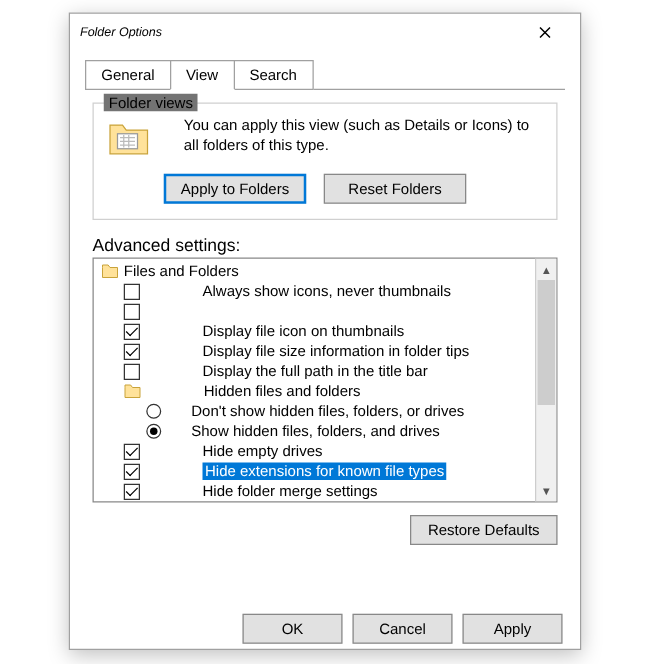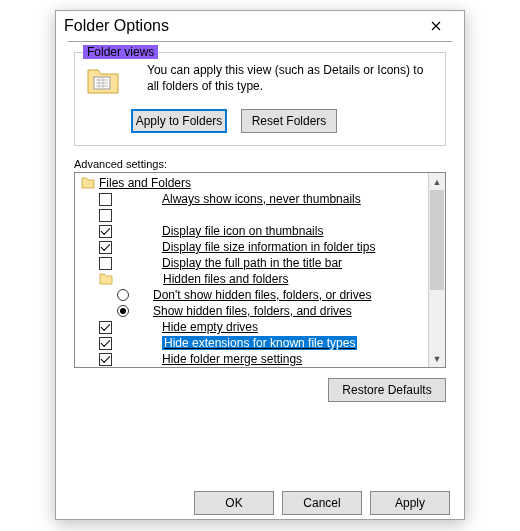--- a/index.html
+++ b/index.html
@@ -25,21 +25,22 @@
     box-shadow: 0 4px 16px rgba(0,0,0,0.25);
   }
   .titlebar {
     display: flex;
     align-items: center;
     height: 30px;
     padding: 0 8px;
   }
   .titlebar-title {
     flex: 1;
-    font-size: 16px;
+    font-size: 10px;
+    font-style: italic;
   }
   .close-btn {
     width: 40px;
     height: 28px;
     display: flex;
     align-items: center;
     justify-content: center;
     font-size: 14px;
   }
   .close-btn svg { width: 10px; height: 10px; }
@@ -79,21 +80,21 @@
   .groupbox {
     border: 1px solid #d0d0d0;
     margin: 0 6px 12px 6px;
     padding: 10px 10px 12px 10px;
     position: relative;
   }
   .groupbox-label {
     position: absolute;
     top: -8px;
     left: 8px;
-    background: #8b5cf6;
+    background: #737373;
     padding: 0 4px;
     font-size: 12px;
   }
   .folder-views-row {
     display: flex;
     align-items: flex-start;
     gap: 26px;
   }
   .folder-icon {
     width: 36px; height: 36px;
@@ -109,42 +110,41 @@
     gap: 14px;
     margin-top: 10px;
     margin-left: 46px;
   }
   .btn {
     border: 1px solid #888;
     background: #e1e1e1;
     padding: 4px 0;
     font-size: 12px;
     text-align: center;
-    width: 96px;
+    width: 114px;
   }
   .btn.accent {
     border: 2px solid #0078d7;
     padding: 3px 0;
   }
   .adv-label {
     margin: 6px 6px 2px 6px;
-    font-size: 11px;
+    font-size: 14px;
   }
   .treebox {
     border: 1px solid #888;
     margin: 0 6px;
     height: 196px;
     display: flex;
     background: #fff;
   }
   .treecontent {
     flex: 1;
     padding: 2px 0 2px 4px;
     overflow: hidden;
-    text-decoration: underline;
   }
   .tree-scroll {
     width: 17px;
     border-left: 1px solid #cdcdcd;
     background: #f0f0f0;
     position: relative;
   }
   .scroll-arrow {
     height: 17px;
     display: flex;
@@ -240,20 +240,25 @@
 <div class="window">
   <div class="titlebar">
     <div class="titlebar-title">Folder Options</div>
     <div class="close-btn">
       <svg viewBox="0 0 10 10">
           <path d="M1 1 L9 9 M9 1 L1 9" stroke="#000" stroke-width="1.2"></path>
         </svg>
     </div>
   </div>
 
+  <div class="tabs">
+    <div class="tab inactive">General</div>
+    <div class="tab active">View</div>
+    <div class="tab inactive">Search</div>
+  </div>
 
   <div class="tab-panel">
 
     <div class="groupbox">
       <div class="groupbox-label">Folder views</div>
       <div class="folder-views-row">
         <div class="folder-icon">
           <svg viewBox="0 0 36 36">
             <path d="M3 11 L3 30 L33 30 L33 11 L16 11 L13 7 L3 7 Z" fill="#ffe29a" stroke="#c9a33a"></path>
             <rect x="9" y="14" width="16" height="12" fill="#fff" stroke="#999"></rect>

